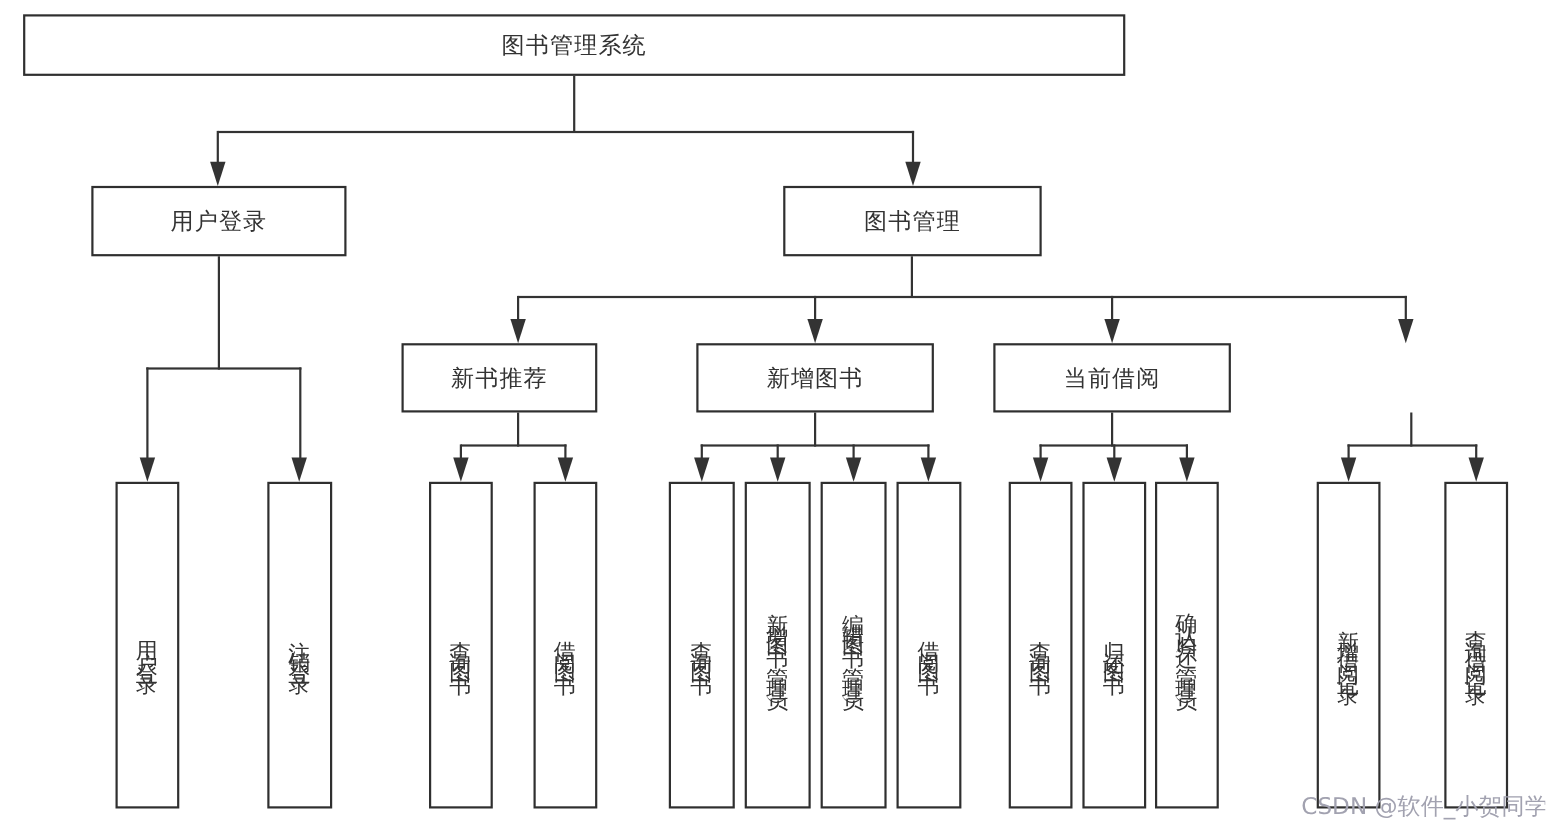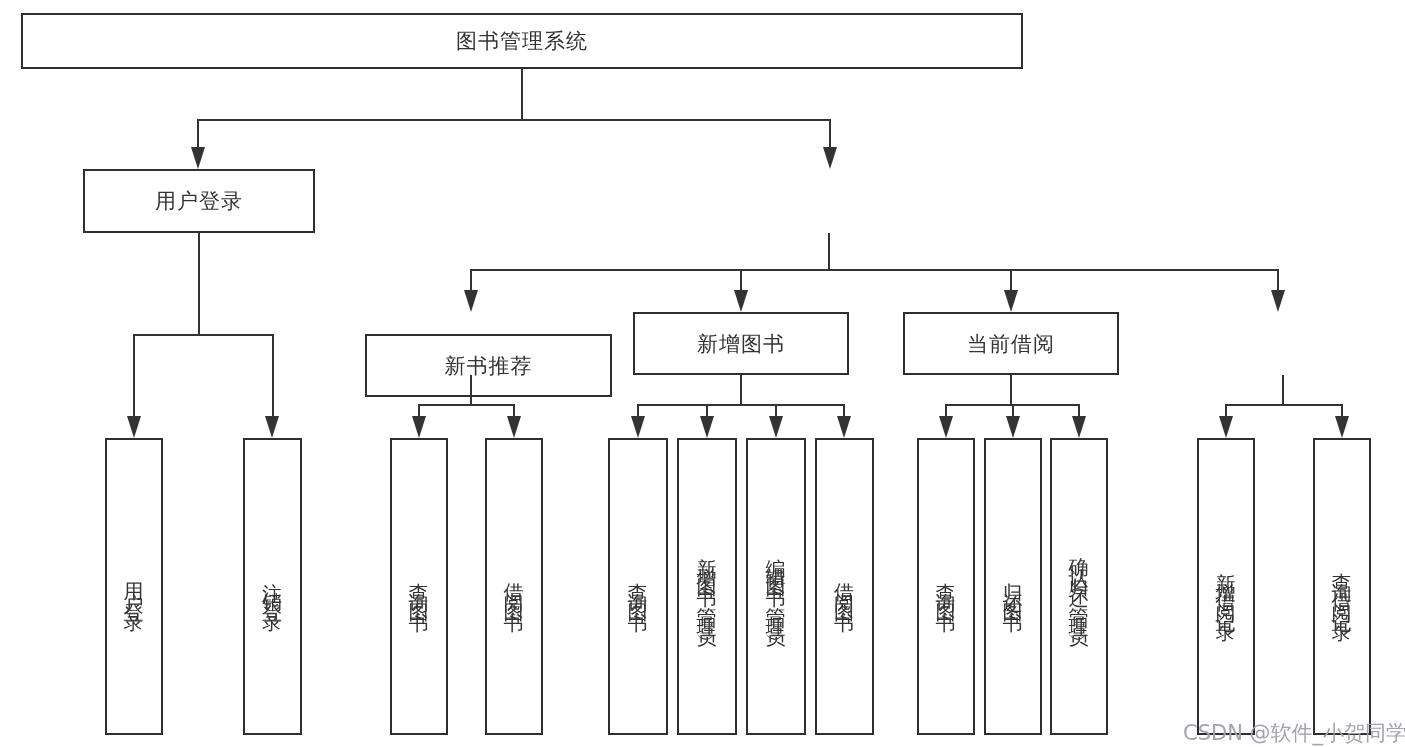--- a/index.html
+++ b/index.html
@@ -35,22 +35,25 @@
 
 <div class="stage">
 
   <div class="node hnode" style="left:21px;top:13px;width:1002px;height:56px;">
     <span>图书管理系统</span>
   </div>
 
   <div class="node hnode" style="left:83px;top:169px;width:232px;height:64px;">
     <span>用户登录</span>
   </div>
+  <div class="node hnode" style="left:712px;top:169px;width:235px;height:64px;">
+    <span>图书管理</span>
+  </div>
 
-  <div class="node hnode" style="left:365px;top:312px;width:247px;height:63px;margin-top:22px;">
+  <div class="node hnode" style="left:365px;top:312px;width:178px;height:63px;">
     <span>新书推荐</span>
   </div>
   <div class="node hnode" style="left:633px;top:312px;width:216px;height:63px;">
     <span>新增图书</span>
   </div>
   <div class="node hnode" style="left:903px;top:312px;width:216px;height:63px;text-align:center;">
     <span>当前借阅</span>
   </div>
 
   <div class="node vnode" style="left:105px;top:438px;width:58px;height:297px;">

